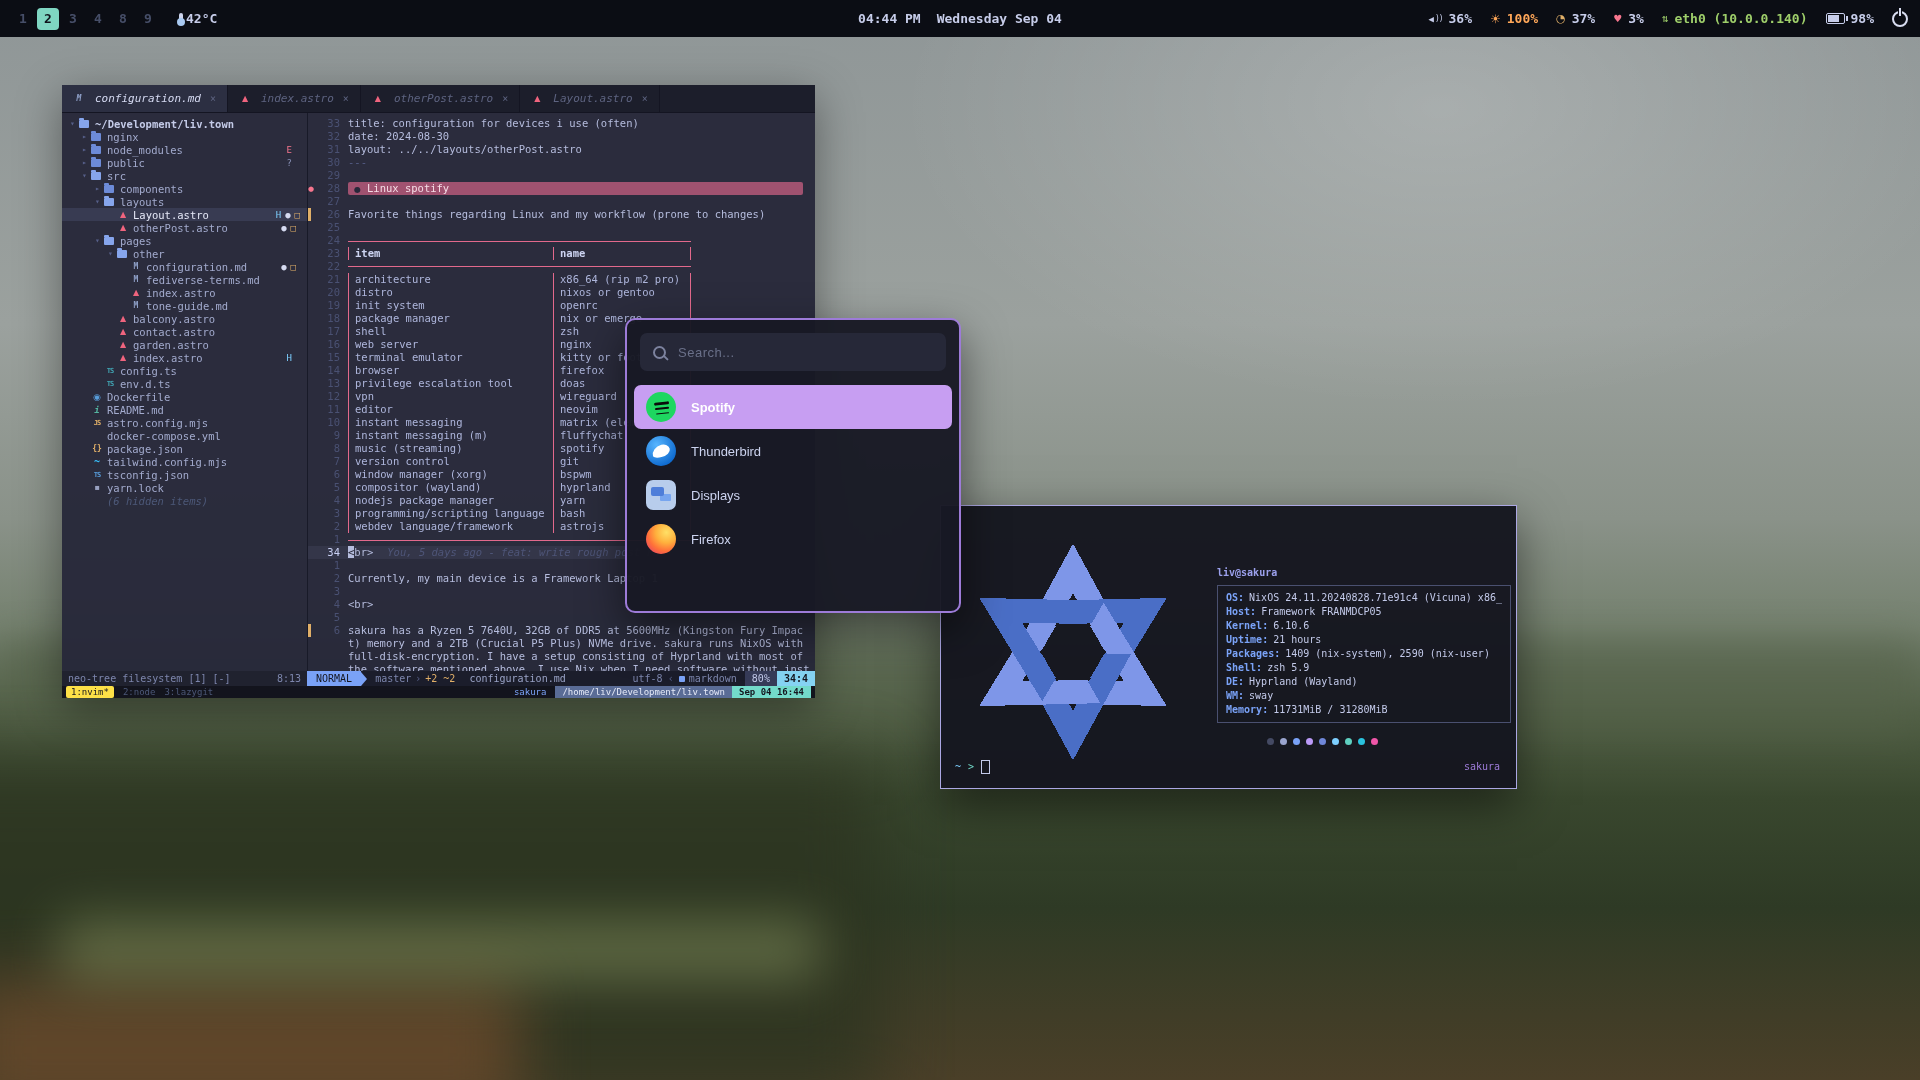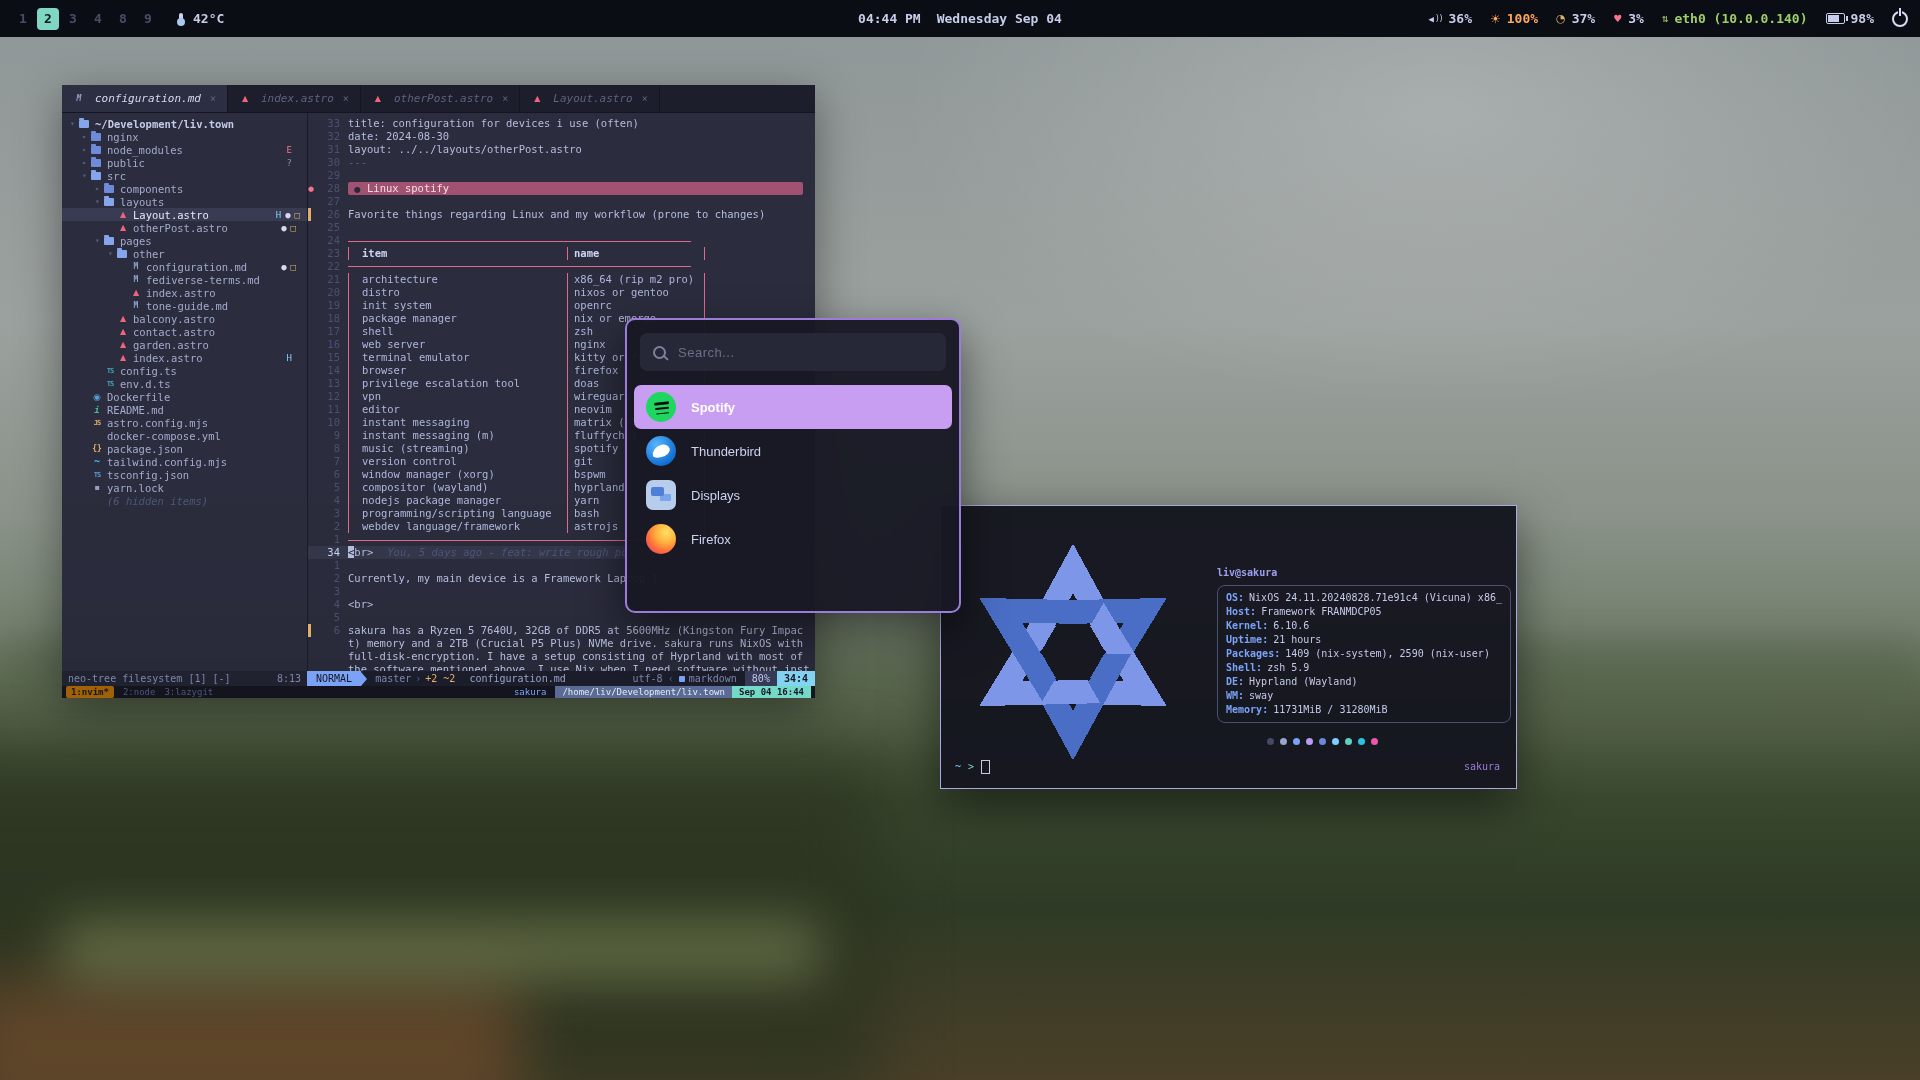--- a/index.html
+++ b/index.html
@@ -13,21 +13,21 @@
   .hill2{left:-120px;top:760px;width:1000px;height:340px;background:#2c3420;filter:blur(34px);opacity:.8}
   .patch-red{left:-40px;top:980px;width:560px;height:140px;background:#6b4a2c;filter:blur(32px);opacity:.8}
   .patch-light{left:60px;top:920px;width:760px;height:60px;background:#9aa86d;filter:blur(26px);opacity:.45}
 
   
   .topbar{position:absolute;z-index:5;top:0;left:0;width:1920px;height:37px;background:#0b0d14;
     display:flex;align-items:center;padding:0 12px;box-sizing:border-box;font-size:13px;color:#c7cdea;font-weight:bold}
   .wsbox{display:flex;align-items:center;gap:3px}
   .ws{width:22px;height:22px;display:flex;align-items:center;justify-content:center;color:#464e68;border-radius:4px}
   .ws.ws-active{background:#7fd6c2;color:#10141c}
-  .tb-temp{display:flex;align-items:center;margin-left:18px;gap:8px}
+  .tb-temp{display:flex;align-items:center;margin-left:18px;gap:1px}
   .ic-thermo{width:4px;height:10px;background:#cdd3ec;border-radius:2px;position:relative;display:inline-block;margin:0 2px 2px 2px}
   .ic-thermo::after{content:"";position:absolute;bottom:-3px;left:-2px;width:8px;height:8px;border-radius:50%;background:#a8c8f0}
   .tb-center{position:absolute;left:50%;transform:translateX(-50%);display:flex;gap:16px;align-items:center}
   .tb-right{margin-left:auto;display:flex;align-items:center;gap:18px}
   .tb-mod{display:flex;align-items:center;gap:6px}
   .ic{display:inline-flex;align-items:center;justify-content:center;font-weight:normal}
   .ic-volume::before{content:"◀";font-size:9px;color:#c7cdea}
   .ic-volume::after{content:"))";font-size:8px;margin-left:1px;color:#c7cdea;letter-spacing:-1px}
   .ic-brightness::before{content:"☀";font-size:12px;color:#ffa759;font-family:"DejaVu Sans"}
   .ic-gauge::before{content:"◔";font-size:11px;color:#e0af68;font-family:"DejaVu Sans"}
@@ -79,21 +79,21 @@
   .ln{flex:0 0 26px;width:26px;text-align:right;padding-right:8px;color:#4a5173}
   .lt{flex:1;overflow:hidden}
   .l.wrap .lt{white-space:pre-wrap;word-break:break-all}
   .l.dim2 .lt{color:#565f89}
   .l.heading .lt{background:#a05270;color:#f5dde6;margin-right:12px;border-radius:2px;padding-left:6px}
   .l.heading .lt::before{content:"●";color:#27283a;margin-right:6px;font-size:8px;font-family:"DejaVu Sans"}
   .trail{color:#565f89}
   
   .trw2{display:flex;height:13px;white-space:pre}
   .tln{flex:0 0 32px;width:32px;text-align:right;padding-right:8px;color:#4a5173}
-  .tc1{width:192px;flex:0 0 192px;border-left:1px solid #e2698c;padding:0 13px;overflow:hidden;color:#aeb6dc}
+  .tc1{width:192px;flex:0 0 192px;border-left:1px solid #e2698c;padding:0 6px;overflow:hidden;color:#aeb6dc}
   .tc2{width:124px;flex:0 0 124px;border-left:1px solid #e2698c;border-right:1px solid #e2698c;padding:0 6px;overflow:hidden;color:#aeb6dc}
   .t-head .tc1,.t-head .tc2{font-weight:bold;color:#cdd4f2}
   .tline{width:343px;height:7px;border-bottom:1px solid #e2698c}
   .t-sep .tline{height:6px}
   
   .cl{background:rgba(190,200,255,.07)}
   .cl .ln{color:#c9d0f4}
   .cur{background:#b6bdde;color:#1e1f2e}
   .blame{color:#4e5578;font-style:italic;margin-left:14px}
   
@@ -109,21 +109,21 @@
   .fname{margin-left:14px;color:#9aa3c6}
   .st-spacer{flex:1}
   .ssep{color:#565f89;margin:0 5px}
   .ftdot{width:6px;height:6px;background:#7aa2f7;border-radius:1px;margin-right:4px}
   .pct{background:#363b58;color:#c3caea;padding:0 7px;margin-left:8px}
   .pos{background:#85d3f2;color:#15161f;font-weight:bold;padding:0 7px}
   
   .tmuxbar{height:12px;flex:0 0 12px;background:#13141d;display:flex;align-items:center;font-size:9px;line-height:12px;color:#4c5878;padding:0 4px}
   .tmux-left,.tmux-right{display:flex;align-items:center;height:100%}
   .tmux-right{margin-left:auto}
-  .sg-act{background:#a16207;color:#15161f;padding:0 5px;border-radius:2px;font-weight:bold}
+  .sg-act{background:#fde047;color:#15161f;padding:0 5px;border-radius:2px;font-weight:normal}
   .sg-dim{margin-left:9px}
   .sg-host{color:#7aa2f7;margin-right:9px}
   .sg-path{background:#5a6c96;color:#e6eaf8;padding:0 7px;height:100%;display:flex;align-items:center}
   .sg-date{background:#73daca;color:#15161f;padding:0 7px;font-weight:bold;height:100%;display:flex;align-items:center}
 
   
   .launcher{position:absolute;z-index:4;left:625px;top:318px;width:336px;height:295px;background:rgba(24,25,36,.97);
     border:2px solid #9d7bd8;border-radius:10px;box-shadow:0 16px 44px rgba(0,0,0,.5);overflow:hidden;box-sizing:border-box;
     font-family:"Liberation Sans","DejaVu Sans",sans-serif}
   .search{margin:13px 13px 12px;height:38px;background:#262838;border-radius:7px;display:flex;align-items:center;padding:0 13px;gap:10px}
@@ -148,21 +148,21 @@
   .ai-darktable{background:#23262f;border-radius:6px;overflow:hidden}
   .ai-darktable::before{content:"";position:absolute;left:5px;top:5px;width:20px;height:20px;border-radius:50%;
     background:conic-gradient(from 210deg,#3fb6b2 0 120deg,#e25563 0 260deg,#23262f 0)}
 
   
   .fetch{position:absolute;z-index:3;left:940px;top:505px;width:577px;height:284px;background:rgba(21,22,31,.97);
     border:1px solid #aba7e3;box-shadow:0 16px 44px rgba(0,0,0,.5);box-sizing:border-box;font-size:10px;line-height:14px;color:#c3caea}
   .flogo{position:absolute;left:16px;top:26px}
   .finfo{position:absolute;left:276px;top:60px;width:294px}
   .ftitle{color:#9ba0ec;margin-bottom:5px;font-weight:bold}
-  .fbox{border:1px solid #4a5070;border-radius:8px;padding:5px 8px}
+  .fbox{border:1px solid #4a5070;border-radius:0;padding:5px 8px}
   .frow{display:flex;white-space:nowrap;overflow:hidden;height:14px}
   .fkey{color:#7aa2f7;font-weight:bold}
   .fkey::after{content:":";color:#7aa2f7}
   .fval{margin-left:5px}
   .dots{position:absolute;left:326px;top:232px;display:flex;gap:6px}
   .dot{width:7px;height:7px;border-radius:50%}
   .fprompt{position:absolute;left:14px;bottom:14px;display:flex;gap:7px;align-items:center}
   .pdir{color:#7dcfff}.pchar{color:#73daca}
   .pcur{width:7px;height:12px;border:1px solid #c3caea;display:inline-block}
   .fsession{position:absolute;right:16px;bottom:14px;color:#9d7bd8}

